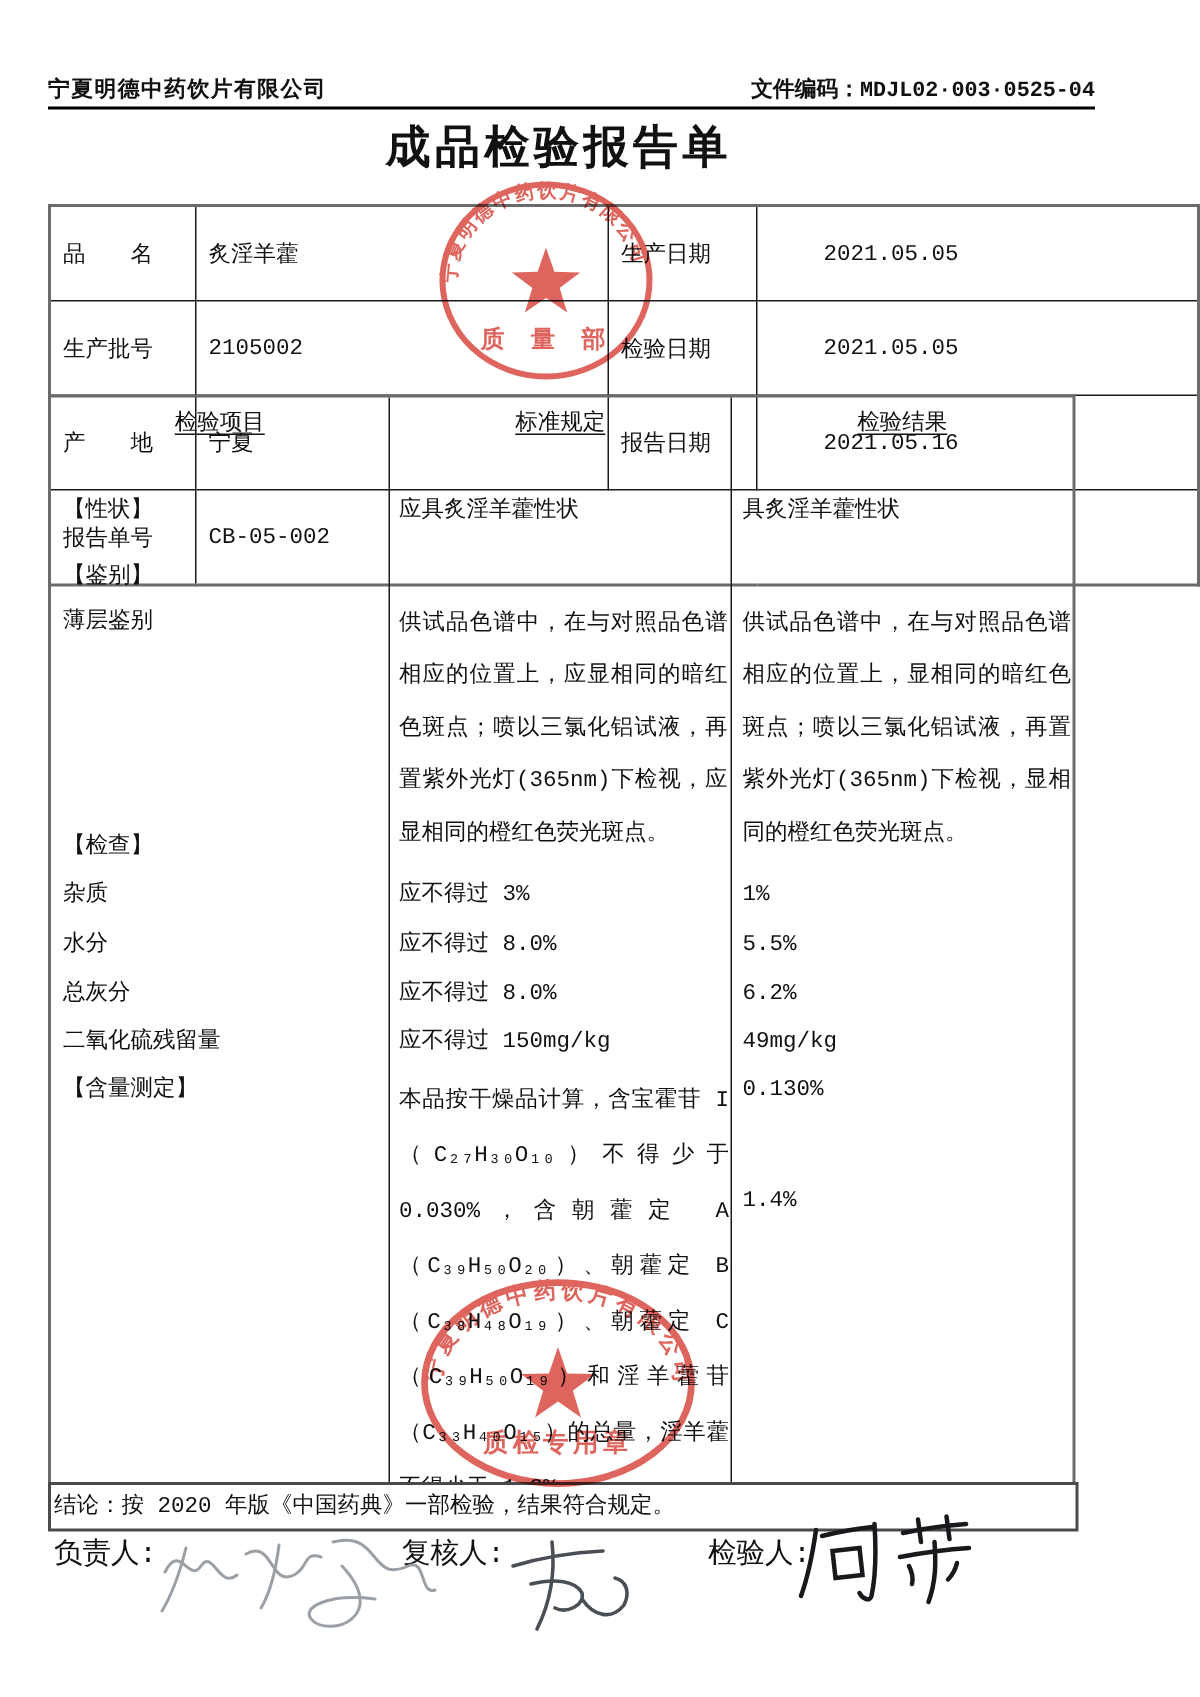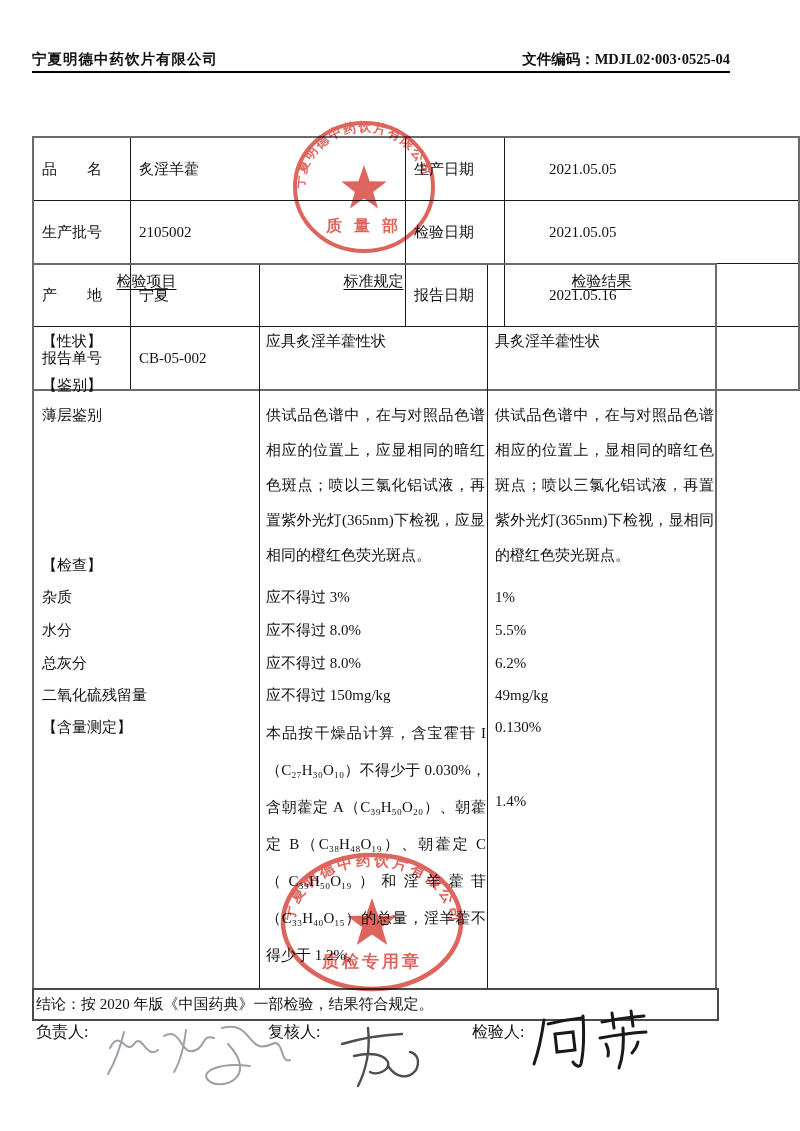--- a/index.html
+++ b/index.html
@@ -1,18 +1,18 @@
 <!DOCTYPE html>
 <html><head>
 <meta charset="utf-8">
 <style>
   html,body{margin:0;padding:0;background:#ffffff;}
   .page{
     position:relative;width:800px;height:1131px;background:#ffffff;
-    font-family:Liberation Serif, serif;color:#111;overflow:hidden;
+    font-family:Liberation Mono, monospace;color:#111;overflow:hidden;
   }
   .abs{position:absolute;}
   
   .hdr-left{left:32px;top:50px;font-size:14.5px;font-weight:bold;letter-spacing:1px;}
   .hdr-right{right:70px;top:50px;font-size:14.5px;font-weight:bold;}
   .hdr-rule{left:32px;top:71px;width:698px;border-top:2px solid #000;}
   .title{left:32px;top:78px;width:681px;text-align:center;font-size:30px;font-weight:bold;letter-spacing:3px;}
   
   table.info{position:absolute;left:32px;top:136px;width:681px;border-collapse:collapse;table-layout:fixed;
     border:2px solid #6b6b6b;font-size:15px;}
@@ -27,33 +27,34 @@
   .v1{left:225px;} .v2{left:453px;}
   .th{position:absolute;top:7px;font-size:15px;text-decoration:underline;text-underline-offset:3px;text-align:center;}
   .th1{left:0;width:225px;} .th2{left:226px;width:227px;} .th3{left:454px;width:227px;}
   .cell{position:absolute;font-size:15px;line-height:20px;white-space:nowrap;}
   .c1{left:8px;} .c2{left:232px;} .c3{left:461px;}
   .para{width:219px;white-space:normal;line-height:35px;text-align:justify;}
   .para2{width:220px;white-space:normal;line-height:37px;text-align:justify;}
   
   .conclusion{left:32px;top:988px;width:681px;height:29px;border:2px solid #4a4a4a;
     font-size:15px;line-height:29px;padding-left:2px;box-sizing:content-box;background:#fff;}
-  .sig-label{font-size:16px;top:1022px;}
+  .sig-label{font-size:19px;top:1022px;}
   .sig{position:absolute;}
   
   .stamp{position:absolute;opacity:.85;mix-blend-mode:multiply;pointer-events:none;}
 </style>
 </head>
 <body>
 
 <div class="page">
 
   <div class="abs hdr-left">宁夏明德中药饮片有限公司</div>
   <div class="abs hdr-right">文件编码：MDJL02·003·0525-04</div>
   <div class="abs hdr-rule"></div>
+  <div class="abs title">成品检验报告单</div>
 
   <table class="info">
     <tbody>
         <tr>
       <td class="lbl">品　　名</td>
       <td class="v1">炙淫羊藿</td>
       <td class="lbl2">生产日期</td>
       <td class="v2">2021.05.05</td>
     </tr>
     <tr>

